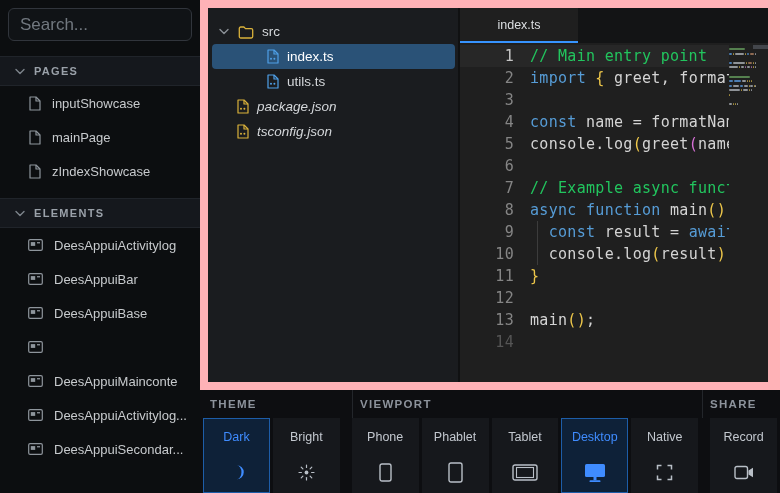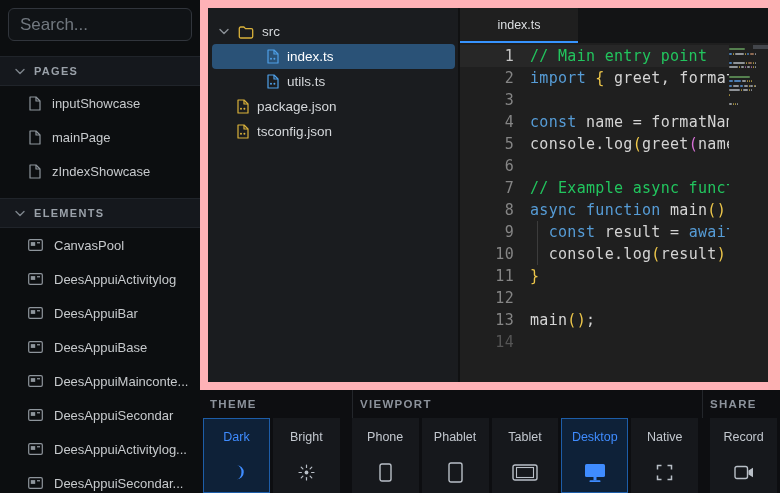--- a/index.html
+++ b/index.html
@@ -26,21 +26,21 @@
 
   
   .preview{position:absolute;left:200px;top:0;width:580px;height:390px;background:#ffb2b7;
            padding:8px 12px 8px 8px;box-sizing:border-box;display:flex;}
   .tree{width:252px;background:#1a1c1f;box-sizing:border-box;padding-top:11px;
         border-right:2px solid #101112;}
   .trow{height:25px;display:flex;align-items:center;gap:8px;margin:0 3px 0 4px;border-radius:4px;
         color:#d4d7da;font-size:13.5px;cursor:pointer;white-space:nowrap;text-align:center;}
   .trow .chev{color:#8b9197;width:12px;}
   .trow.lvl-root{padding-left:6px;}
-  .trow.lvl-rootfile{padding-left:24px;}
+  .trow.lvl-rootfile{padding-left:24px;font-style:italic;}
   .trow.lvl-child{padding-left:54px;}
   .trow.selected{background:#2a5277;color:#fff;}
 
   
   .editor-col{flex:1;min-width:0;display:flex;flex-direction:column;background:#1f1f1f;}
   .tabbar{height:35px;background:#131415;display:flex;flex:none;}
   .tab{width:118px;background:#1f1f1f;border-bottom:2px solid #3794ff;color:#dcdfe2;font-size:12.5px;
        display:flex;align-items:center;justify-content:center;box-sizing:border-box;cursor:pointer;}
   .editor{flex:1;display:flex;overflow:hidden;position:relative;padding-top:2px;}
   .code-scroll{flex:1;min-width:0;overflow:hidden;}
@@ -133,30 +133,20 @@
             <span>ELEMENTS</span>
           </div>
           <div class="s-item">
             <span class="icon ">
               <svg width="15" height="12" viewBox="0 0 15 12">
                 <rect x="0.7" y="0.7" width="13.6" height="10.6" rx="1.4" fill="none" stroke="currentColor" stroke-width="1.2"></rect>
                 <rect x="2.8" y="3.1" width="4.4" height="3.8" fill="currentColor"></rect>
                 <rect x="9" y="3.1" width="3" height="1.3" fill="currentColor"></rect>
               </svg>
             </span>
-            <span>CanvasPool</span>
-          </div>
-          <div class="s-item">
-            <span class="icon ">
-              <svg width="15" height="12" viewBox="0 0 15 12">
-                <rect x="0.7" y="0.7" width="13.6" height="10.6" rx="1.4" fill="none" stroke="currentColor" stroke-width="1.2"></rect>
-                <rect x="2.8" y="3.1" width="4.4" height="3.8" fill="currentColor"></rect>
-                <rect x="9" y="3.1" width="3" height="1.3" fill="currentColor"></rect>
-              </svg>
-            </span>
             <span>DeesAppuiActivitylog</span>
           </div>
           <div class="s-item">
             <span class="icon ">
               <svg width="15" height="12" viewBox="0 0 15 12">
                 <rect x="0.7" y="0.7" width="13.6" height="10.6" rx="1.4" fill="none" stroke="currentColor" stroke-width="1.2"></rect>
                 <rect x="2.8" y="3.1" width="4.4" height="3.8" fill="currentColor"></rect>
                 <rect x="9" y="3.1" width="3" height="1.3" fill="currentColor"></rect>
               </svg>
             </span>
@@ -173,31 +163,30 @@
             <span>DeesAppuiBase</span>
           </div>
           <div class="s-item">
             <span class="icon ">
               <svg width="15" height="12" viewBox="0 0 15 12">
                 <rect x="0.7" y="0.7" width="13.6" height="10.6" rx="1.4" fill="none" stroke="currentColor" stroke-width="1.2"></rect>
                 <rect x="2.8" y="3.1" width="4.4" height="3.8" fill="currentColor"></rect>
                 <rect x="9" y="3.1" width="3" height="1.3" fill="currentColor"></rect>
               </svg>
             </span>
-            <span>DeesAppuiMainconte...</span>
-          </div>
-          <div class="s-item">
-            <span class="icon ">
-              <svg width="15" height="12" viewBox="0 0 15 12">
-                <rect x="0.7" y="0.7" width="13.6" height="10.6" rx="1.4" fill="none" stroke="currentColor" stroke-width="1.2"></rect>
-                <rect x="2.8" y="3.1" width="4.4" height="3.8" fill="currentColor"></rect>
-                <rect x="9" y="3.1" width="3" height="1.3" fill="currentColor"></rect>
-              </svg>
-            </span>
-            <span>DeesAppuiSecondar</span>
+          </div>
+          <div class="s-item">
+            <span class="icon ">
+              <svg width="15" height="12" viewBox="0 0 15 12">
+                <rect x="0.7" y="0.7" width="13.6" height="10.6" rx="1.4" fill="none" stroke="currentColor" stroke-width="1.2"></rect>
+                <rect x="2.8" y="3.1" width="4.4" height="3.8" fill="currentColor"></rect>
+                <rect x="9" y="3.1" width="3" height="1.3" fill="currentColor"></rect>
+              </svg>
+            </span>
+            <span>DeesAppuiMainconte</span>
           </div>
           <div class="s-item">
             <span class="icon ">
               <svg width="15" height="12" viewBox="0 0 15 12">
                 <rect x="0.7" y="0.7" width="13.6" height="10.6" rx="1.4" fill="none" stroke="currentColor" stroke-width="1.2"></rect>
                 <rect x="2.8" y="3.1" width="4.4" height="3.8" fill="currentColor"></rect>
                 <rect x="9" y="3.1" width="3" height="1.3" fill="currentColor"></rect>
               </svg>
             </span>
             <span>DeesAppuiActivitylog...</span>

